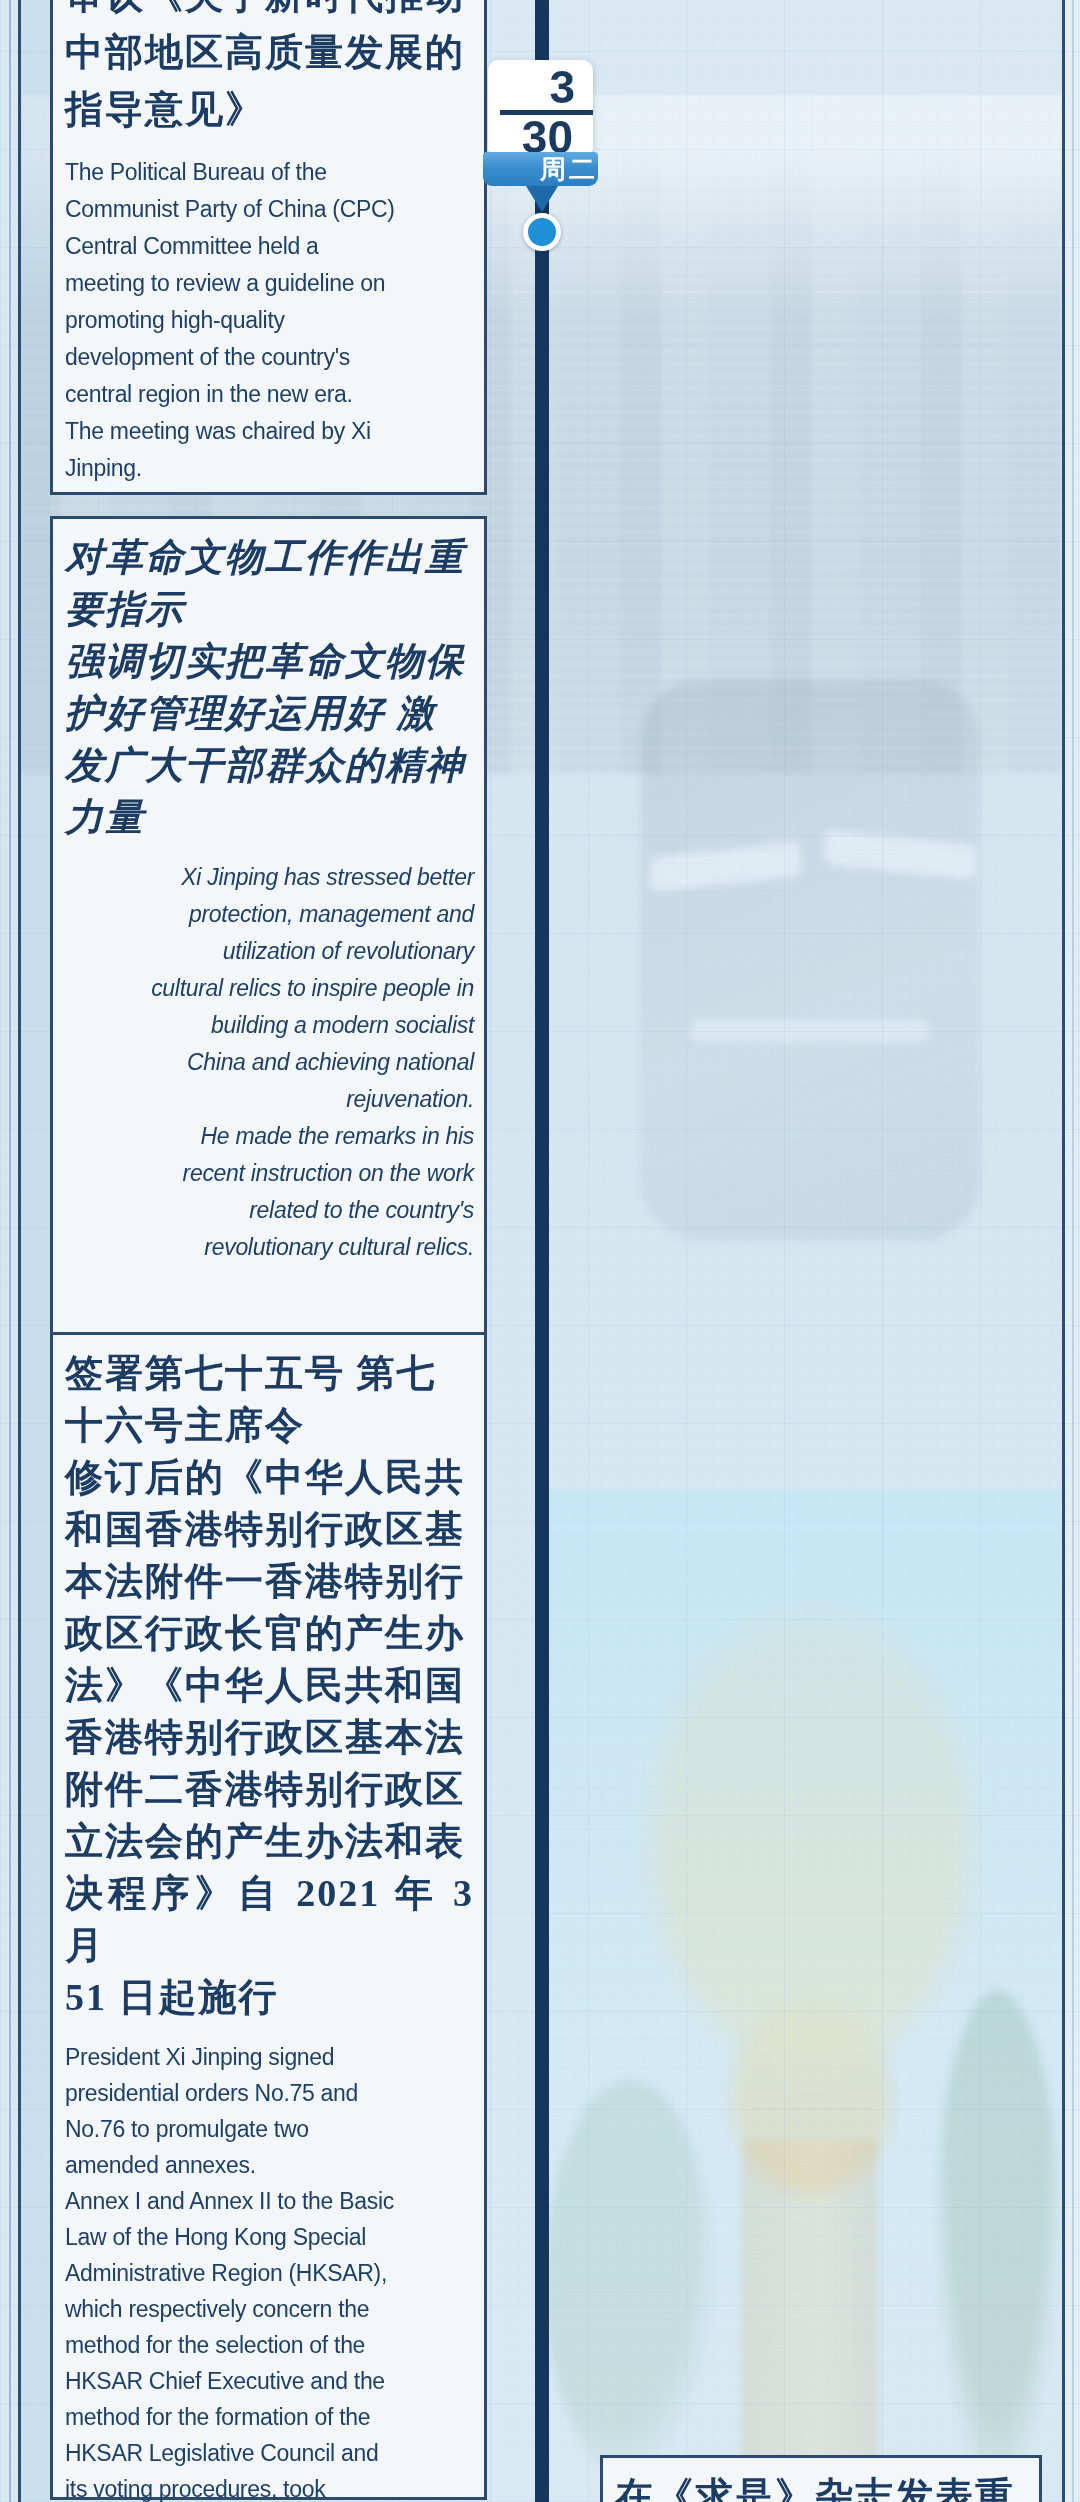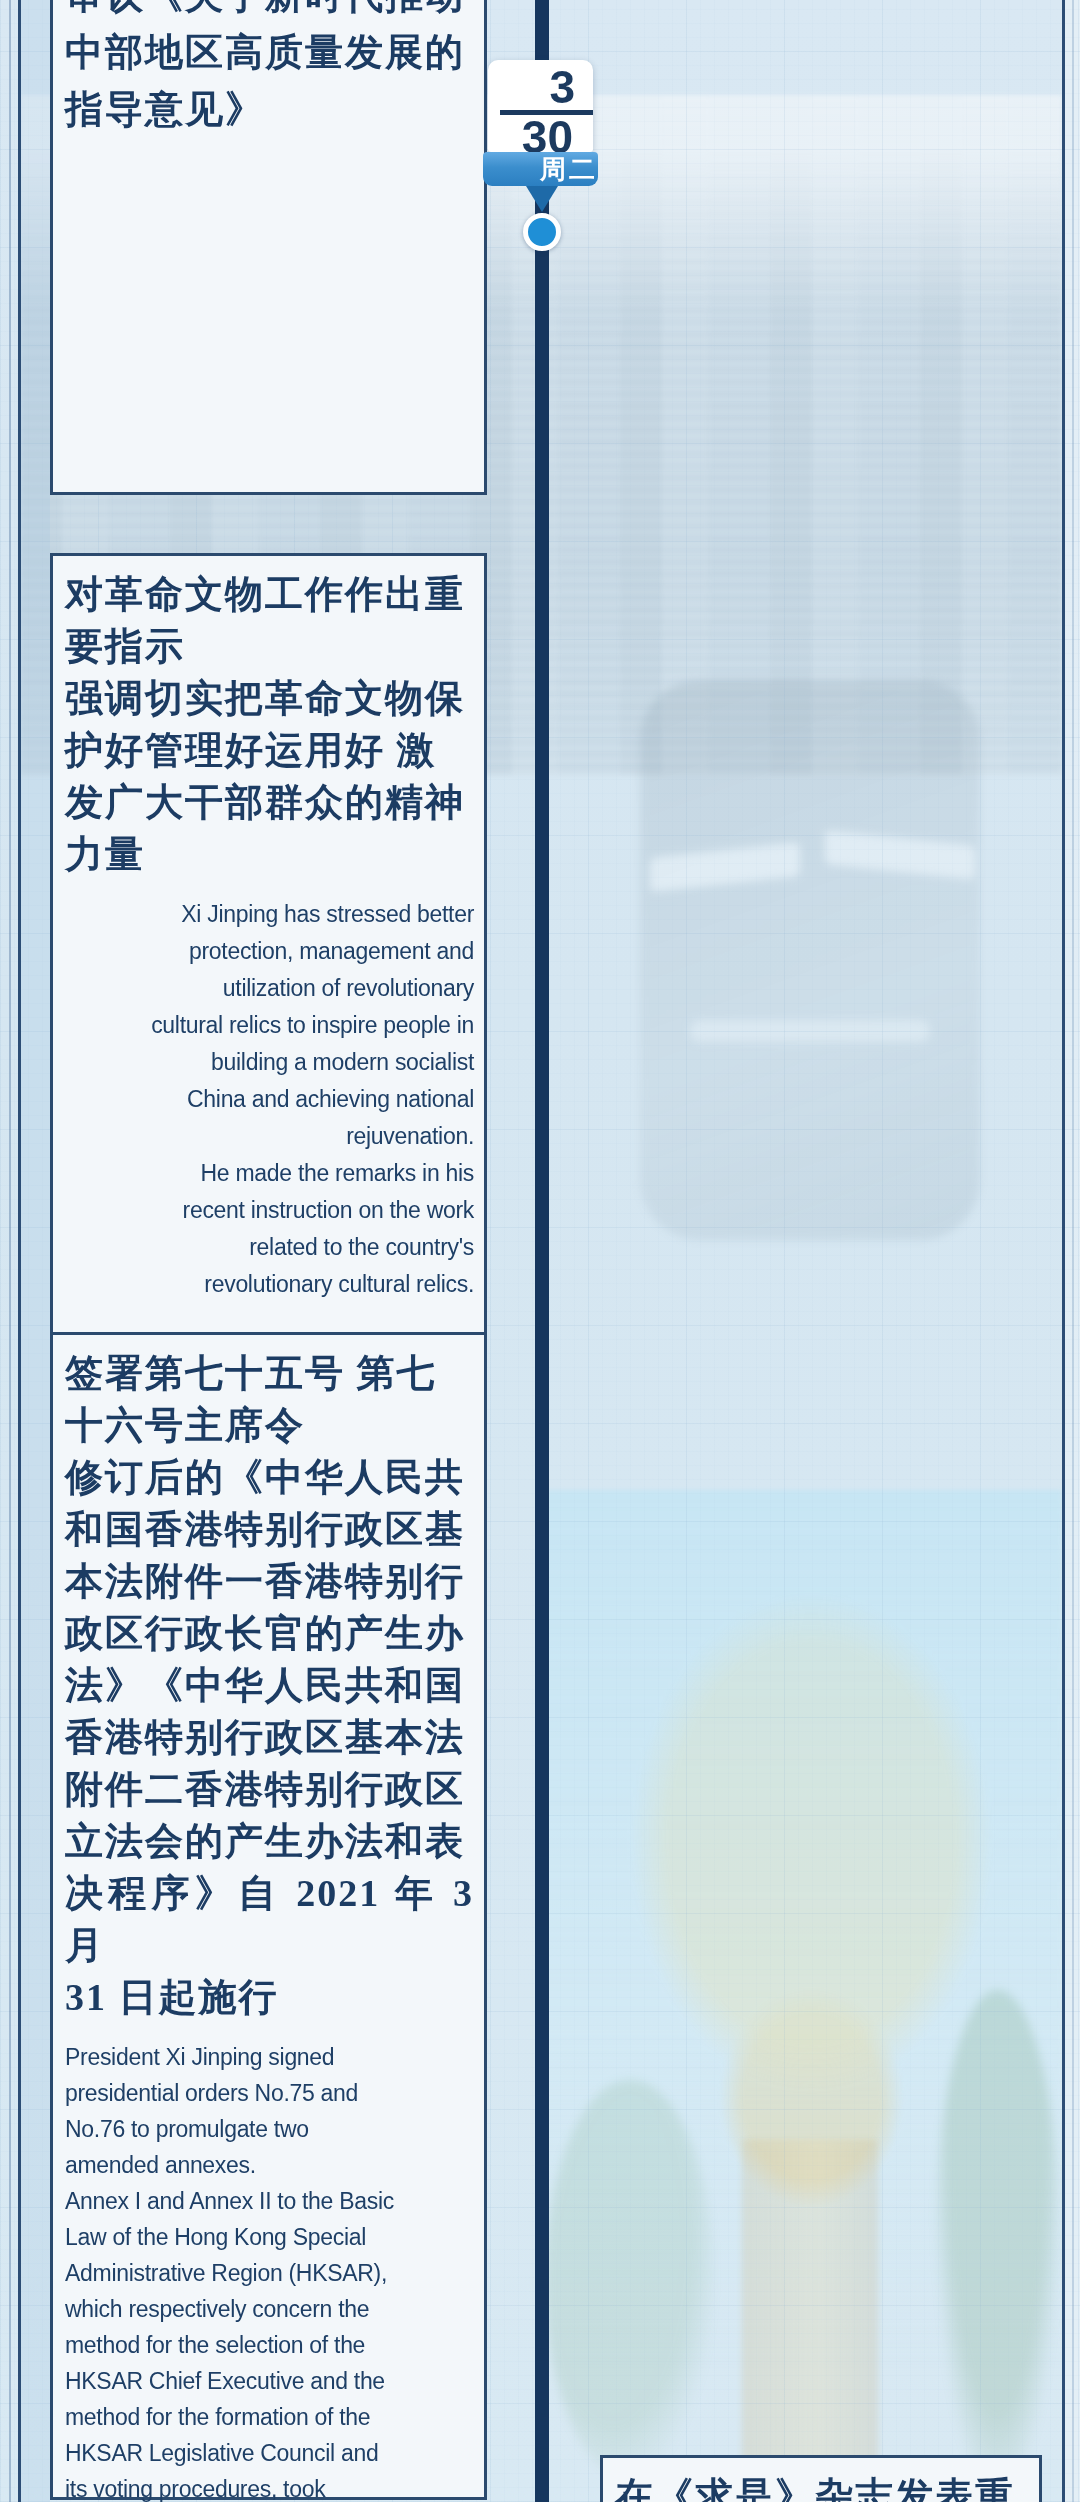--- a/index.html
+++ b/index.html
@@ -97,21 +97,21 @@
     font-size:38px;letter-spacing:2px;text-align:justify;
   }
   .card .en{
     display:block;white-space:pre-line;color:#1e3f66;
     font-family:"Liberation Sans","DejaVu Sans",sans-serif;
     font-size:23px;letter-spacing:-0.3px;margin-top:16px;
   }
   .card-1{left:50px;top:-80px;width:437px;height:575px;padding-top:44px;}
   .card-1 .zh{line-height:57px;}
   .card-1 .en{line-height:37px;}
-  .card-2{left:50px;top:553px;width:437px;height:936px;}
+  .card-2{left:50px;top:516px;width:437px;height:936px;font-style:italic;}
   .card-2 .zh{line-height:52px;}
   .card-2 .en{line-height:37px;text-align:right;}
   .card-3{left:50px;top:1332px;width:437px;height:1168px;}
   .card-3 .zh{line-height:52px;}
   .card-3 .en{line-height:36px;}
   .card-4{left:600px;top:2455px;width:442px;height:90px;}
   .card-4 .zh{line-height:52px;}
 </style>
 </head>
 <body>
@@ -145,20 +145,29 @@
   <span class="badge-day">30</span>
 </div>
 <div class="badge-bar">周二</div>
 <div class="badge-pointer"></div>
 <div class="badge-dot"></div>
 
 <div class="card card-1">
   <span class="zh">审议《关于新时代推动
 中部地区高质量发展的
 指导意见》</span>
+  <span class="en">The Political Bureau of the
+Communist Party of China (CPC)
+Central Committee held a
+meeting to review a guideline on
+promoting high-quality
+development of the country's
+central region in the new era.
+The meeting was chaired by Xi
+Jinping.</span>
 </div>
 
 <div class="card card-2">
   <span class="zh">对革命文物工作作出重
 要指示
 强调切实把革命文物保
 护好管理好运用好 激
 发广大干部群众的精神
 力量</span>
   <span class="en">Xi Jinping has stressed better
@@ -179,21 +188,21 @@
 十六号主席令
 修订后的《中华人民共
 和国香港特别行政区基
 本法附件一香港特别行
 政区行政长官的产生办
 法》《中华人民共和国
 香港特别行政区基本法
 附件二香港特别行政区
 立法会的产生办法和表
 决程序》自 2021 年 3 月
-31 日起施行</span>
+51 日起施行</span>
   <span class="en">President Xi Jinping signed
 presidential orders No.75 and
 No.76 to promulgate two
 amended annexes.
 Annex I and Annex II to the Basic
 Law of the Hong Kong Special
 Administrative Region (HKSAR),
 which respectively concern the
 method for the selection of the
 HKSAR Chief Executive and the

